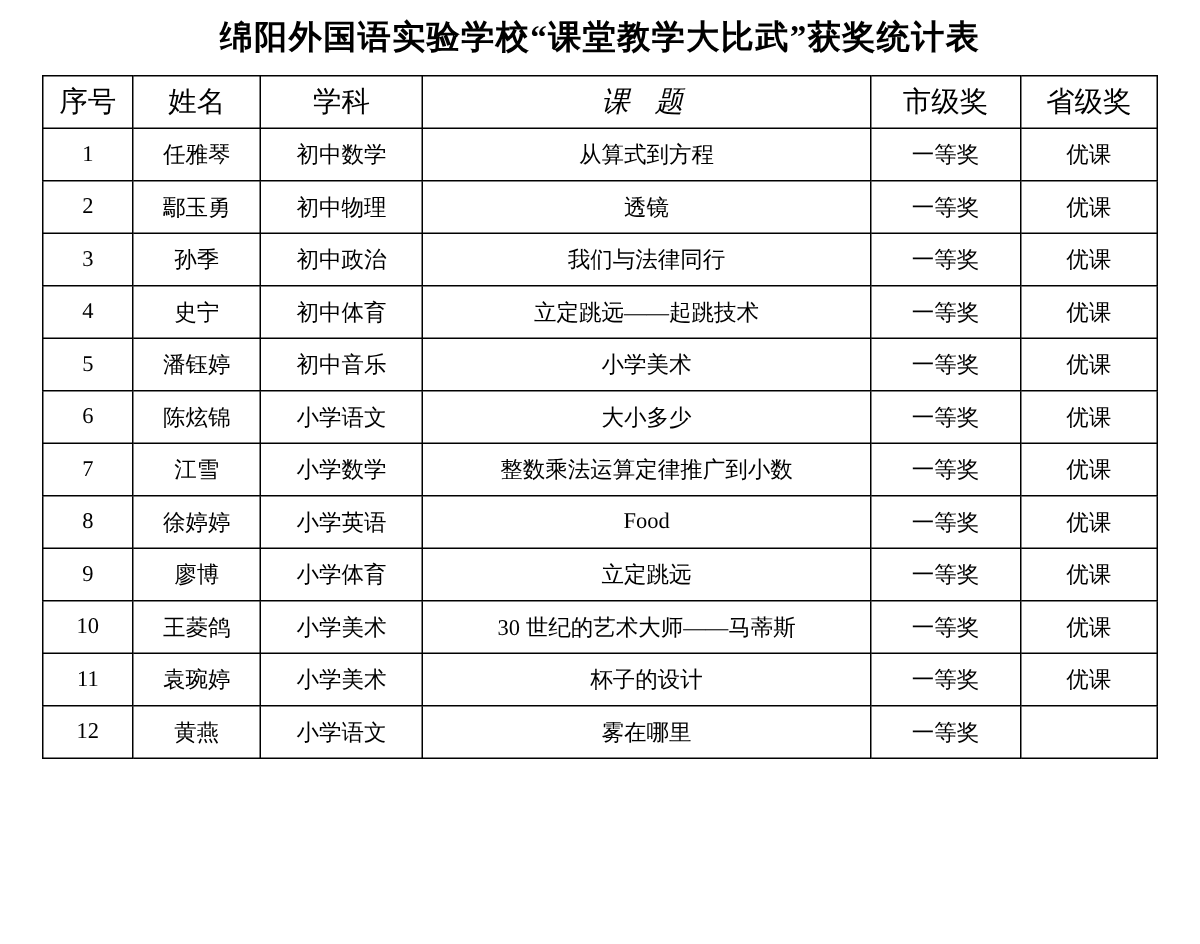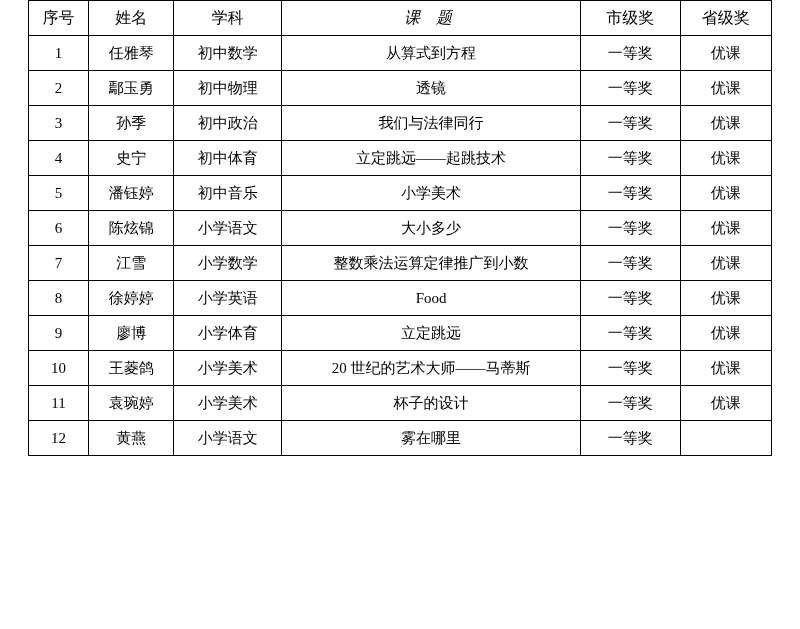--- a/index.html
+++ b/index.html
@@ -46,36 +46,37 @@
     text-align: center;
     vertical-align: middle;
     height: 34px;
     font-size: 15px;
     font-weight: normal;
     padding: 0 2px;
     white-space: nowrap;
     overflow: hidden;
   }
   table.award-table thead th {
-    font-size: 16px;
+    font-size: 19px;
   }
   .col-no    { width: 58px; }
   .col-name  { width: 82px; }
   .col-subj  { width: 104px; }
   .col-topic { width: 288px; }
   .col-city  { width: 96px; }
   .col-prov  { width: 88px; }
   .idx-cell { font-family: "Liberation Serif", serif; }
   .th-topic { letter-spacing: 6px; font-style: italic; }
 </style>
 </head>
 <body>
 
 <div class="page">
 
+  <div class="doc-title">绵阳外国语实验学校“课堂教学大比武”获奖统计表</div>
 
   <div class="table-wrap">
     <table class="award-table">
       <colgroup>
         <col class="col-no">
         <col class="col-name">
         <col class="col-subj">
         <col class="col-topic">
         <col class="col-city">
         <col class="col-prov">
@@ -160,21 +161,21 @@
           <td>廖博</td>
           <td>小学体育</td>
           <td>立定跳远</td>
           <td>一等奖</td>
           <td>优课</td>
         </tr>
         <tr>
           <td class="idx-cell">10</td>
           <td>王菱鸽</td>
           <td>小学美术</td>
-          <td>20 世纪的艺术大师——马蒂斯</td>
+          <td>30 世纪的艺术大师——马蒂斯</td>
           <td>一等奖</td>
           <td>优课</td>
         </tr>
         <tr>
           <td class="idx-cell">11</td>
           <td>袁琬婷</td>
           <td>小学美术</td>
           <td>杯子的设计</td>
           <td>一等奖</td>
           <td>优课</td>

